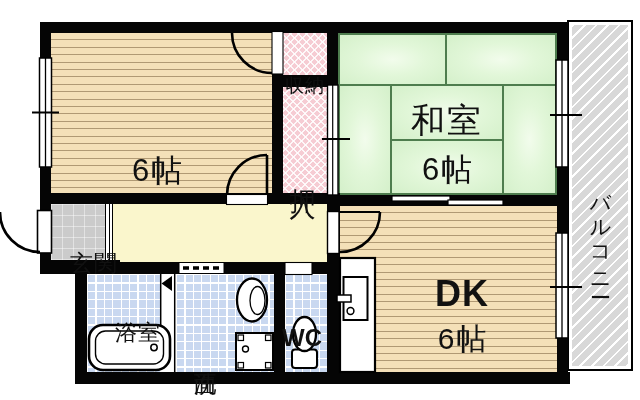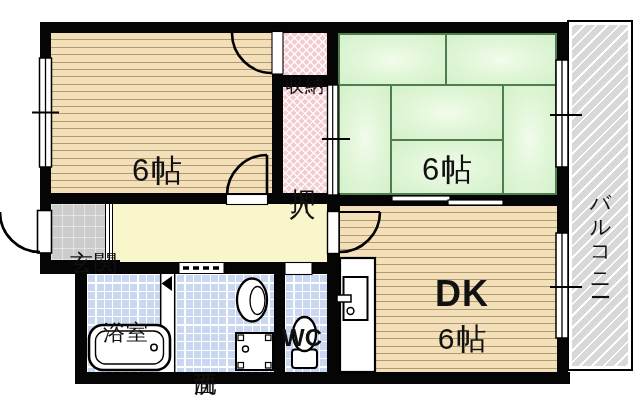--- a/index.html
+++ b/index.html
@@ -163,24 +163,25 @@
     <rect x="265.5" y="335" width="5.5" height="5.5" fill="#fff" stroke="#000" stroke-width="1.2"></rect>
     <rect x="238" y="362.5" width="5.5" height="5.5" fill="#fff" stroke="#000" stroke-width="1.2"></rect>
     <rect x="265.5" y="362.5" width="5.5" height="5.5" fill="#fff" stroke="#000" stroke-width="1.2"></rect>
     <circle cx="245.5" cy="349" r="3" fill="#fff" stroke="#000" stroke-width="1.4"></circle>
 
     <rect x="292" y="349.5" width="25" height="18.5" rx="3" fill="#fff" stroke="#000" stroke-width="2"></rect>
     <ellipse cx="304.5" cy="334" rx="11.5" ry="17" fill="#fff" stroke="#000" stroke-width="2.3"></ellipse>
   </svg>
 
   <div class="label" style="left:158px;top:138px;font-size:31px;">6帖</div>
+  <div class="label" style="left:447px;top:88px;font-size:34px;">和室</div>
   <div class="label" style="left:448px;top:137px;font-size:31px;">6帖</div>
   <div class="label" style="left:462px;top:262px;font-size:36px;font-weight:600;letter-spacing:1px;">DK</div>
   <div class="label" style="left:463px;top:307px;font-size:30px;">6帖</div>
   <div class="label" style="left:305px;top:53px;font-size:19px;letter-spacing:1px;">収納</div>
   <div class="label vtext" style="left:303px;top:140px;font-size:26px;">押入</div>
   <div class="label" style="left:78px;top:231px;font-size:23px;letter-spacing:1px;padding-left:32px;">玄関</div>
-  <div class="label" style="left:126px;top:301px;font-size:22px;letter-spacing:1px;">浴室</div>
+  <div class="label" style="left:138px;top:301px;font-size:22px;letter-spacing:1px;">浴室</div>
   <div class="label vtext" style="left:205px;top:324px;font-size:23px;letter-spacing:2px;">洗面</div>
   <div class="label" style="left:302px;top:306px;font-size:24px;font-weight:600;letter-spacing:0;">WC</div>
   <div class="label vtext" style="left:601px;top:202px;font-size:21px;letter-spacing:3px;">バルコニー</div>
 
 </div>
 
 </body></html>

